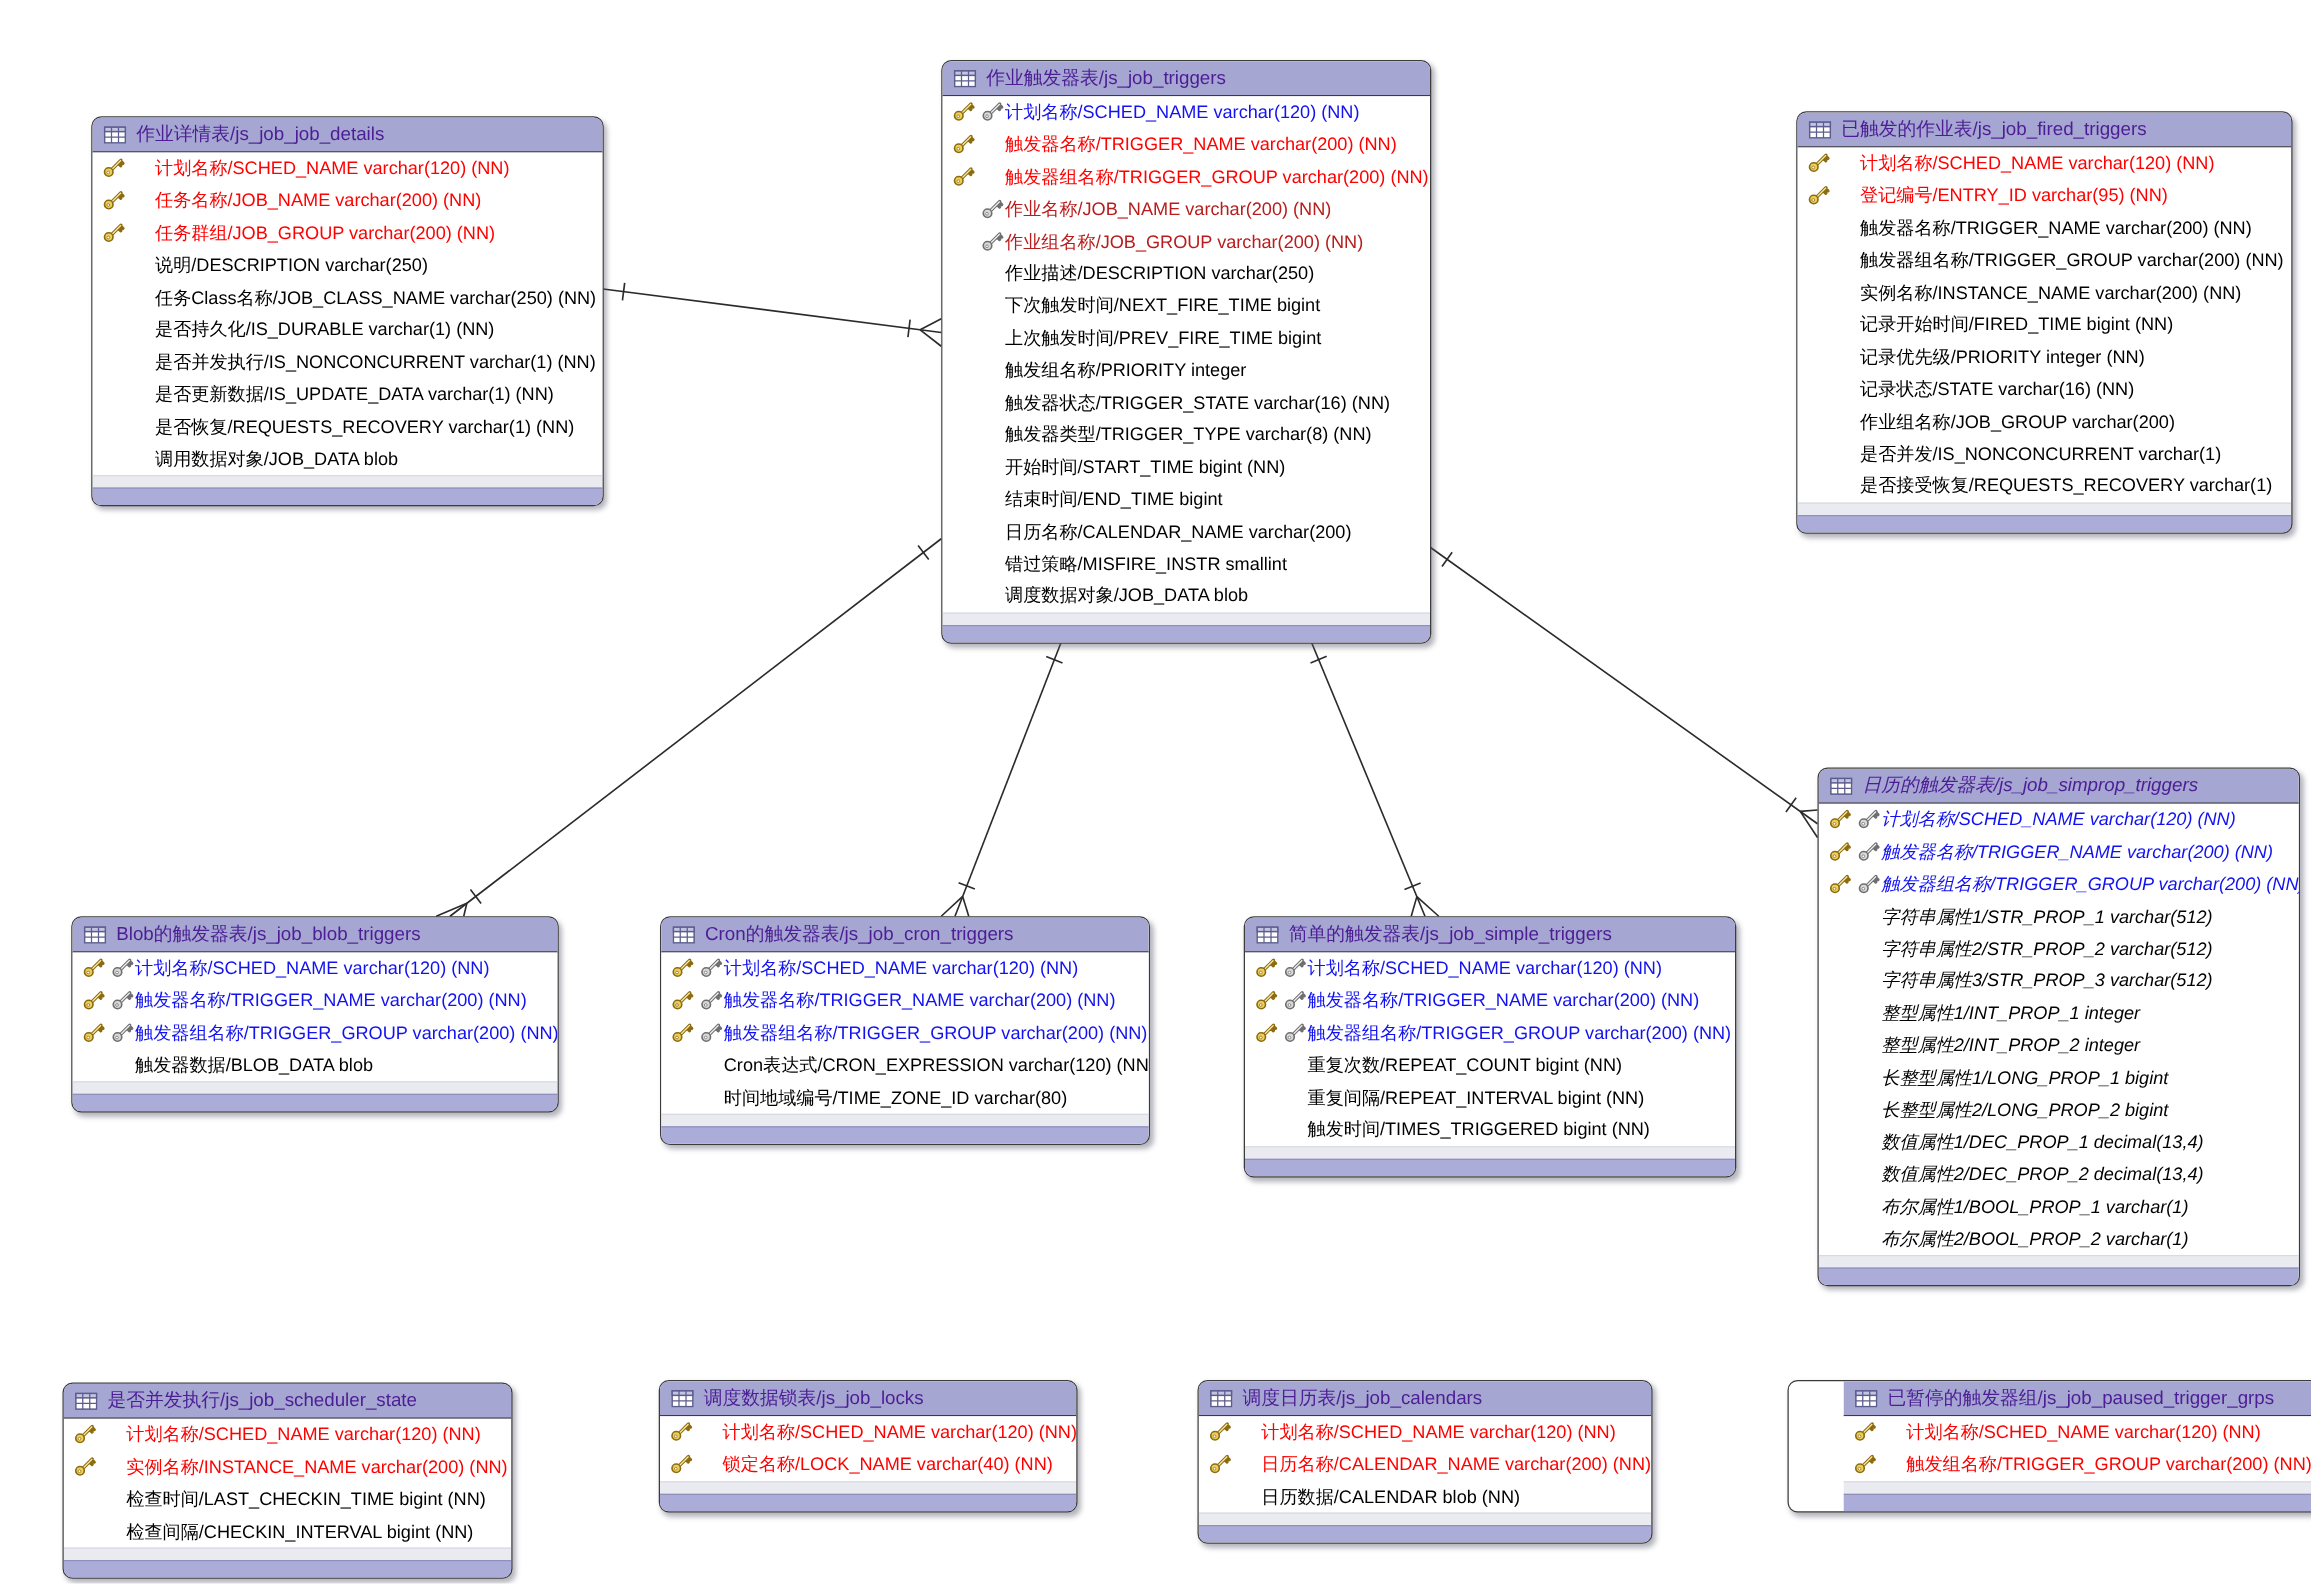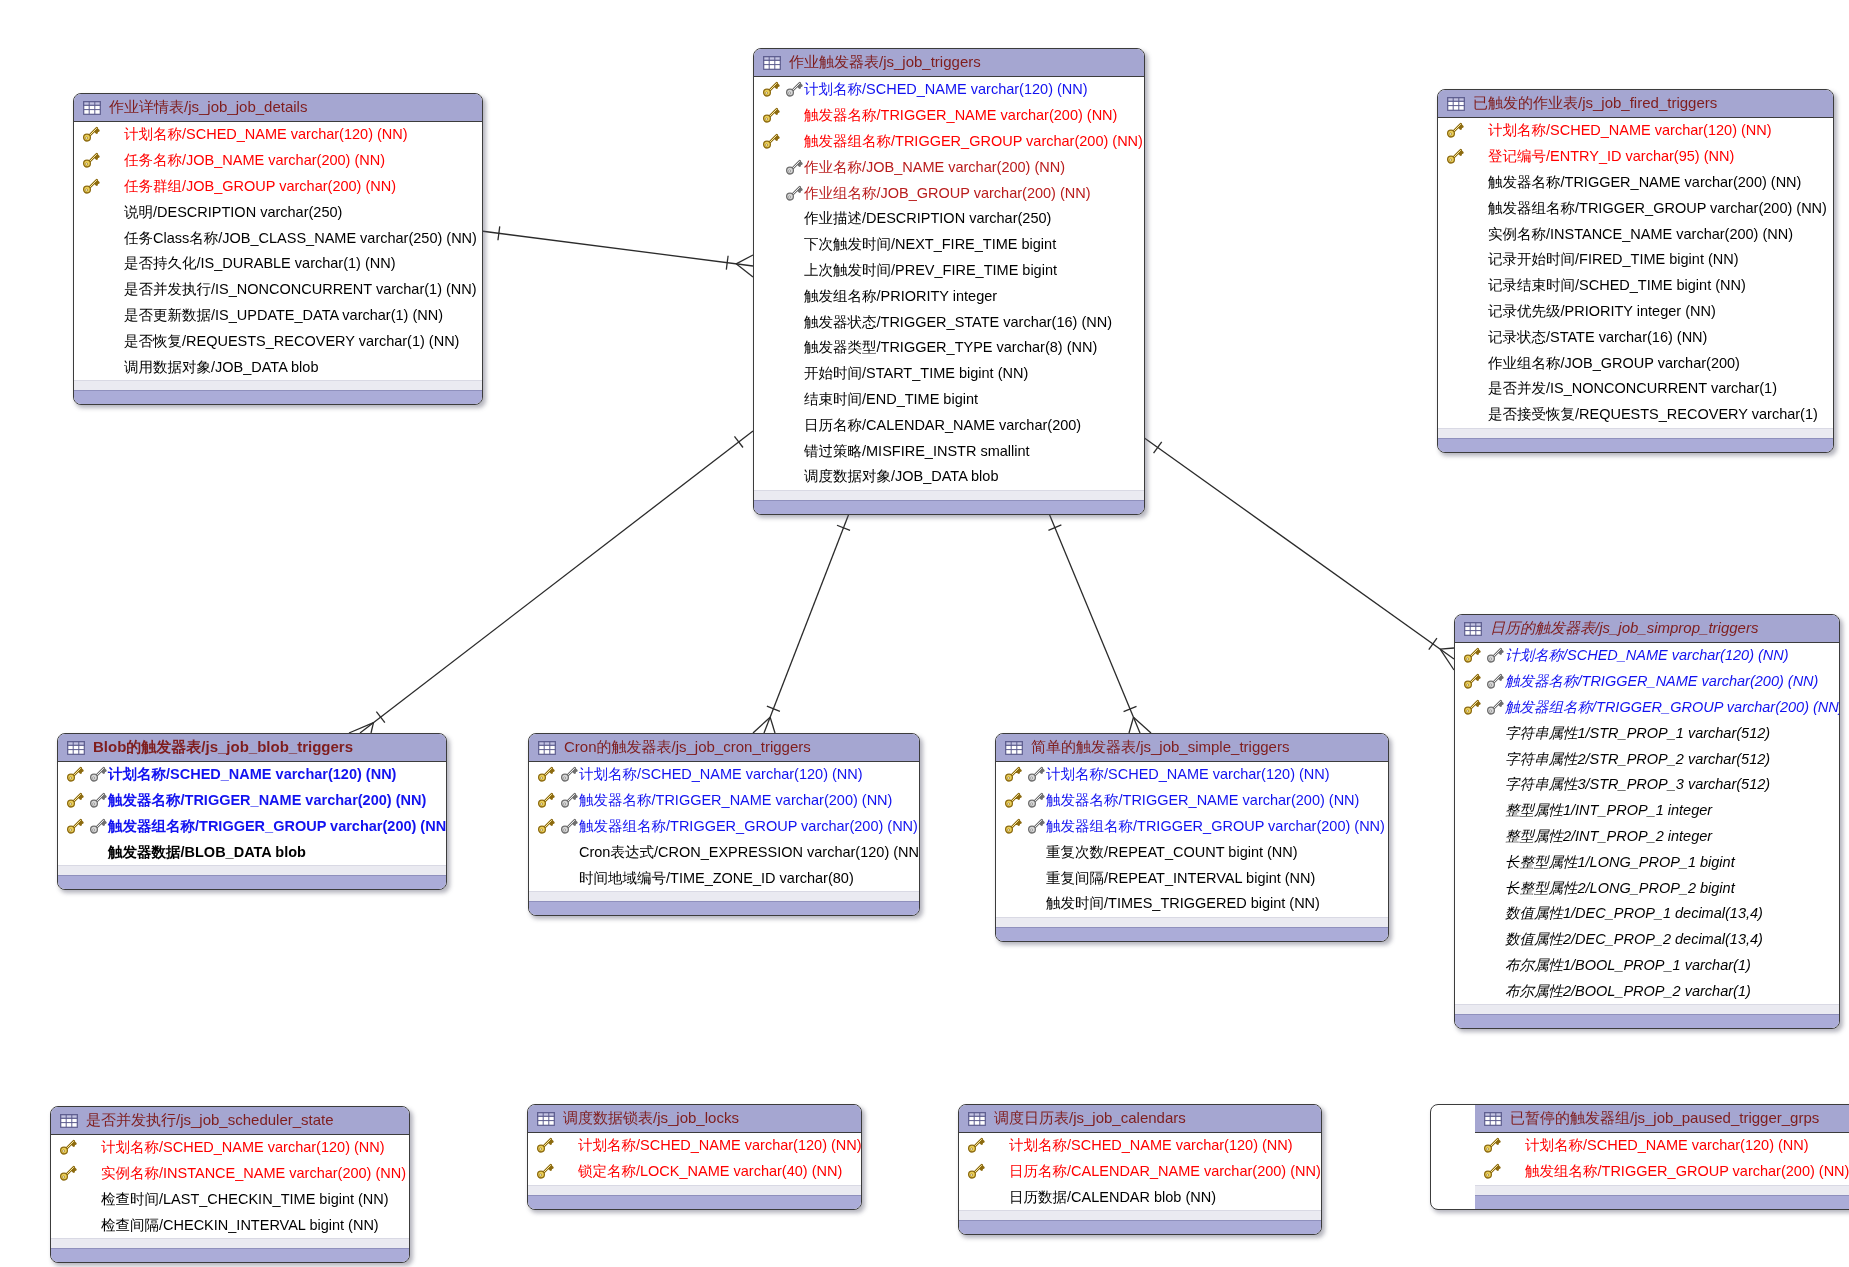--- a/index.html
+++ b/index.html
@@ -3,21 +3,21 @@
 <meta charset="utf-8">
 <style>
   html,body{margin:0;padding:0;background:#ffffff;}
   body{font-family:"Liberation Sans","DejaVu Sans",sans-serif;}
   #canvas{position:relative;width:1849px;height:1267px;background:#ffffff;overflow:hidden;}
   #rel-svg{position:absolute;left:0;top:0;z-index:0;}
   #rel-svg line{stroke:#2b2b2b;stroke-width:1.3;fill:none;}
   .table{position:absolute;z-index:1;background:#ffffff;border:1.4px solid #3c3c3c;border-radius:8px;
          box-shadow:2.5px 3px 4px rgba(90,90,110,.45);overflow:hidden;}
   .thead{height:27px;background:#a5a6d1;border-bottom:1.4px solid #3c3c3c;display:flex;align-items:center;
-         padding:0 9px;gap:8px;font-size:15px;color:#7f1d1d;white-space:nowrap;}
+         padding:0 9px;gap:8px;font-size:15px;color:#4c1d95;white-space:nowrap;}
   .tbody{background:#fff;}
   .row{height:25.8px;display:flex;align-items:center;font-size:14.5px;white-space:nowrap;}
   .keys{width:50px;flex:0 0 50px;display:flex;gap:4px;padding-left:8px;box-sizing:border-box;align-items:center;}
   .keyslot{width:21px;height:17px;display:inline-flex;align-items:center;}
   .pk{color:#ff0000;}
   .fk{color:#b91c1c;}
   .pkfk{color:#1212f0;}
   .normal{color:#000000;}
   .band-light{height:9px;background:#eaeaf1;border-top:1px solid #d9d9e4;}
   .band-purple{height:13px;background:#abacd8;border-top:1px solid #8f90bd;}
@@ -336,24 +336,20 @@
         <div class="row">
           <span class="keys"></span>
           <span class="normal">实例名称/INSTANCE_NAME varchar(200) (NN)</span>
         </div>
         <div class="row">
           <span class="keys"></span>
           <span class="normal">记录开始时间/FIRED_TIME bigint (NN)</span>
         </div>
         <div class="row">
           <span class="keys"></span>
-          <span class="normal">记录结束时间/SCHED_TIME bigint (NN)</span>
-        </div>
-        <div class="row">
-          <span class="keys"></span>
           <span class="normal">记录优先级/PRIORITY integer (NN)</span>
         </div>
         <div class="row">
           <span class="keys"></span>
           <span class="normal">记录状态/STATE varchar(16) (NN)</span>
         </div>
         <div class="row">
           <span class="keys"></span>
           <span class="normal">作业组名称/JOB_GROUP varchar(200)</span>
         </div>
@@ -362,21 +358,21 @@
           <span class="normal">是否并发/IS_NONCONCURRENT varchar(1)</span>
         </div>
         <div class="row">
           <span class="keys"></span>
           <span class="normal">是否接受恢复/REQUESTS_RECOVERY varchar(1)</span>
         </div>
       </div>
       <div class="band-light"></div>
       <div class="band-purple"></div>
     </div>
-    <div class="table" style="left: 57px; top: 733px; width: 388px; font-weight: bold;">
+    <div class="table" style="left: 57px; top: 733px; width: 388px;">
       <div class="thead">
         <span style="display: inline-flex;">
           <svg width="18" height="14" viewBox="0 0 18 14">
             <rect x="0.7" y="0.7" width="16.6" height="12.6" fill="#ffffff" stroke="#5c5c8e" stroke-width="1.2"></rect>
             <rect x="0.7" y="0.7" width="16.6" height="3.6" fill="#c3c3e2" stroke="#5c5c8e" stroke-width="1.2"></rect>
             <line x1="6.2" y1="0.7" x2="6.2" y2="13.3" stroke="#5c5c8e" stroke-width="1"></line>
             <line x1="11.8" y1="0.7" x2="11.8" y2="13.3" stroke="#5c5c8e" stroke-width="1"></line>
             <line x1="0.7" y1="8.6" x2="17.3" y2="8.6" stroke="#5c5c8e" stroke-width="1"></line>
           </svg>
         </span>

